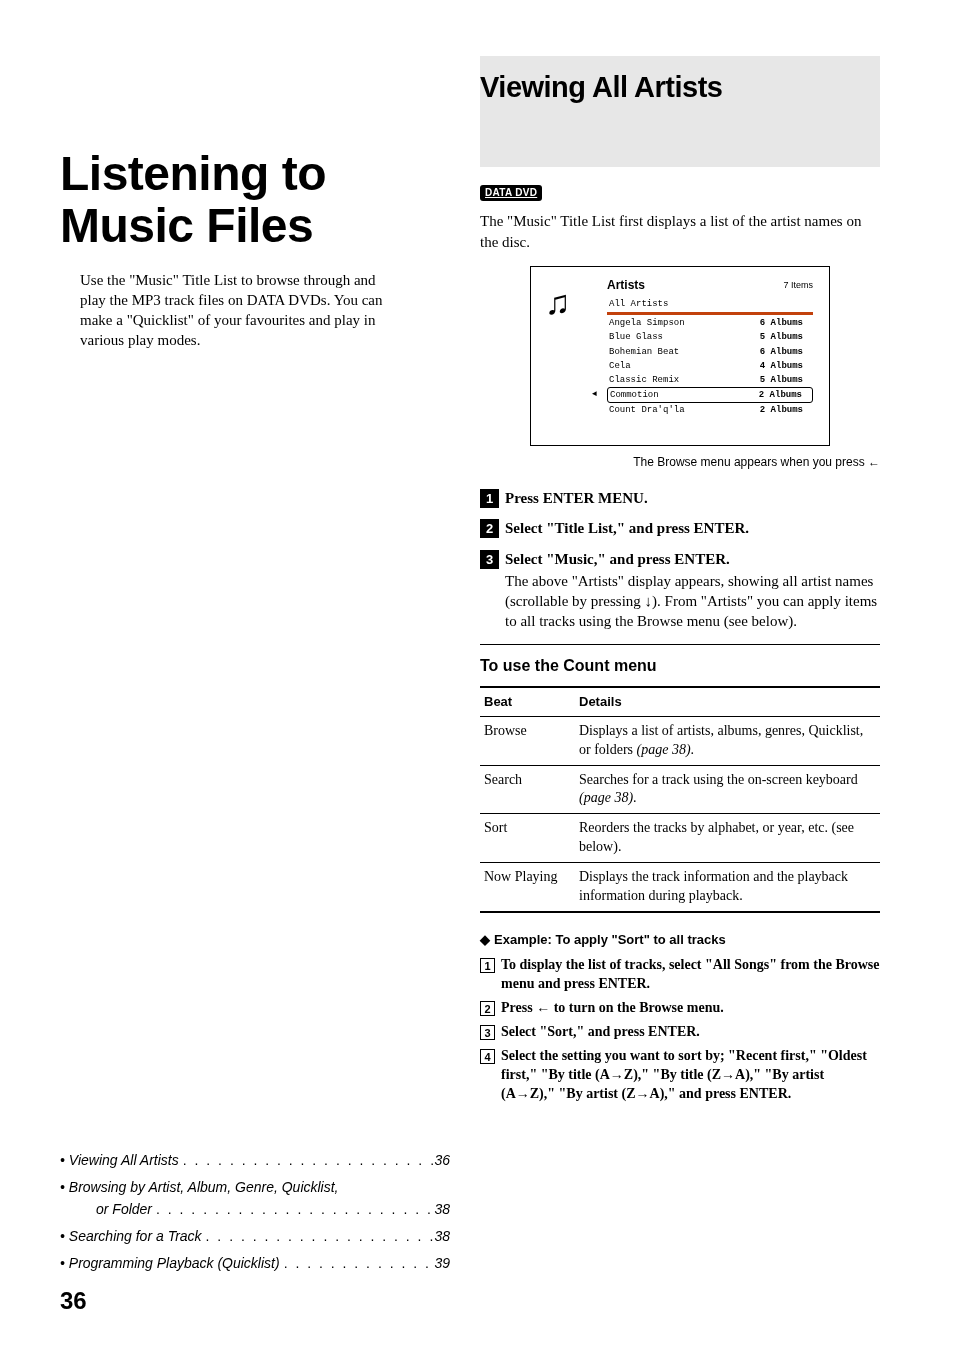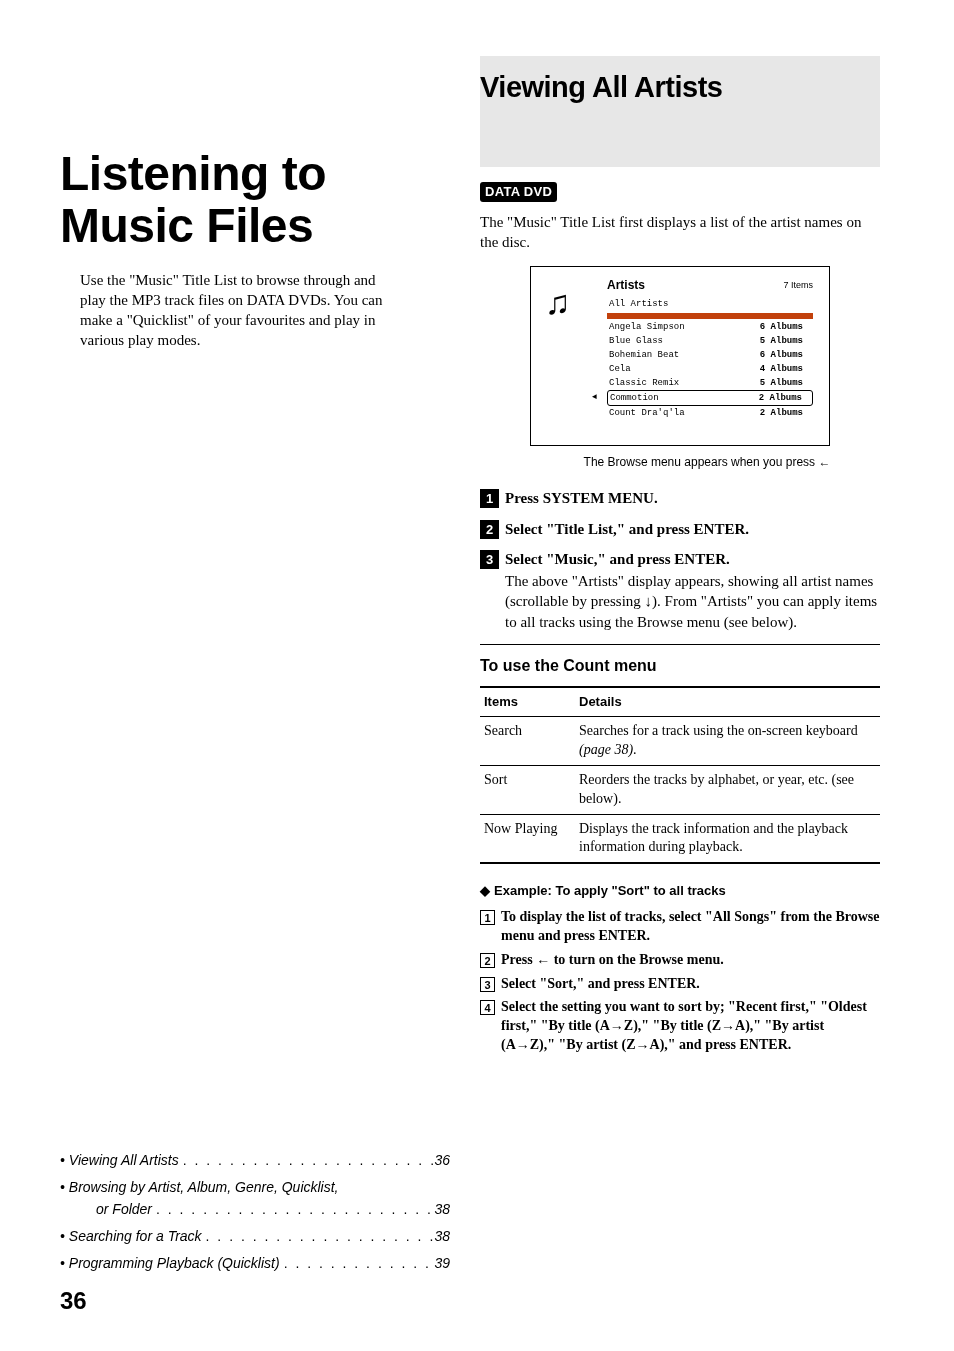--- a/index.html
+++ b/index.html
@@ -37,25 +37,26 @@
     font-family: Arial, Helvetica, sans-serif;
     font-weight: 900;
     font-size: 29px;
     letter-spacing: -0.5px;
   }
   .data-dvd-badge {
     display: inline-block;
     background: #000;
     color: #fff;
     font-family: Arial, Helvetica, sans-serif;
-    font-size: 13px;
+    font-size: 10px;
     font-weight: bold;
     padding: 1px 5px;
     border-radius: 3px;
     letter-spacing: 0.3px;
+    text-decoration: underline;
   }
   .body-text { margin: 10px 0; }
 
   
   .artists-box {
     border: 1px solid #000;
     width: 300px;
     height: 180px;
     margin: 14px auto 8px auto;
     padding: 10px 16px;
@@ -75,34 +76,34 @@
   .artists-header .cnt { font-family: Arial, sans-serif; font-size: 9px; }
   .music-note-icon {
     position: absolute;
     left: 14px; top: 18px;
     font-size: 34px;
     font-family: Arial, sans-serif;
     line-height: 1;
   }
   .artist-list { margin-left: 60px; margin-top: 2px;}
   .artist-row { display: flex; padding: 1px 2px; position: relative; }
-  .artist-row.all { border-bottom: 6px solid #c2410c; margin-bottom: 1px; padding-bottom: 2px; justify-content: center;}
+  .artist-row.all { border-bottom: 3px solid #c2410c; margin-bottom: 1px; padding-bottom: 2px; justify-content: center;}
   .artist-row .nm { width: 130px; }
   .artist-row .al { margin-left: auto; padding-right: 8px; font-weight: bold;}
   .artist-row.highlight { border: 1px solid #000; border-radius: 3px; justify-content: flex-end; }
   .artist-row.highlight::before {
     content: "◄";
     position: absolute;
     left: -16px; top: 1px;
     font-size: 8px;
   }
   .caption {
     font-family: Arial, Helvetica, sans-serif;
     font-size: 12px;
-    text-align: center;
+    text-align: right;
     margin-left: 54px;
     margin-bottom: 18px;
   }
 
   .step-num {
     display: inline-block;
     background: #000; color: #fff;
     width: 19px; height: 19px;
     font-family: Arial, sans-serif;
     font-size: 13px; font-weight: bold;
@@ -277,21 +278,21 @@
             <span class="al">2 Albums</span>
           </div>
         </div>
     </div>
     <div class="caption">
       <span>The Browse menu appears when you press </span><span class="arrow-glyph">←</span>
     </div>
 
     <div class="step">
       <span class="step-num">1</span>
-      <div class="step-body"><span class="step-head">Press SYSTEM MENU.</span></div>
+      <div class="step-body"><span class="step-head">Press ENTER MENU.</span></div>
     </div>
     <div class="step">
       <span class="step-num">2</span>
       <div class="step-body"><span class="step-head">Select "Title List," and press ENTER.</span></div>
     </div>
     <div class="step">
       <span class="step-num">3</span>
       <div class="step-body">
         <span class="step-head">Select "Music," and press ENTER.</span>
         <div class="desc">
@@ -300,25 +301,29 @@
       </div>
     </div>
 
     <hr class="thin">
 
     <div class="sub-title">To use the Count menu</div>
 
     <table class="browse">
       <thead>
         <tr>
-          <th>Items</th>
+          <th>Beat</th>
           <th>Details</th>
         </tr>
       </thead>
       <tbody id="browse-body">
+          <tr>
+            <td>Browse</td>
+            <td><span>Displays a list of artists, albums, genres, Quicklist, or folders </span><span class="ital">(page 38)</span><span>.</span></td>
+          </tr>
           <tr>
             <td>Search</td>
             <td><span>Searches for a track using the on-screen keyboard </span><span class="ital">(page 38)</span><span>.</span></td>
           </tr>
           <tr>
             <td>Sort</td>
             <td><span>Reorders the tracks by alphabet, or year, etc. (see below).</span></td>
           </tr>
           <tr>
             <td>Now Playing</td>

